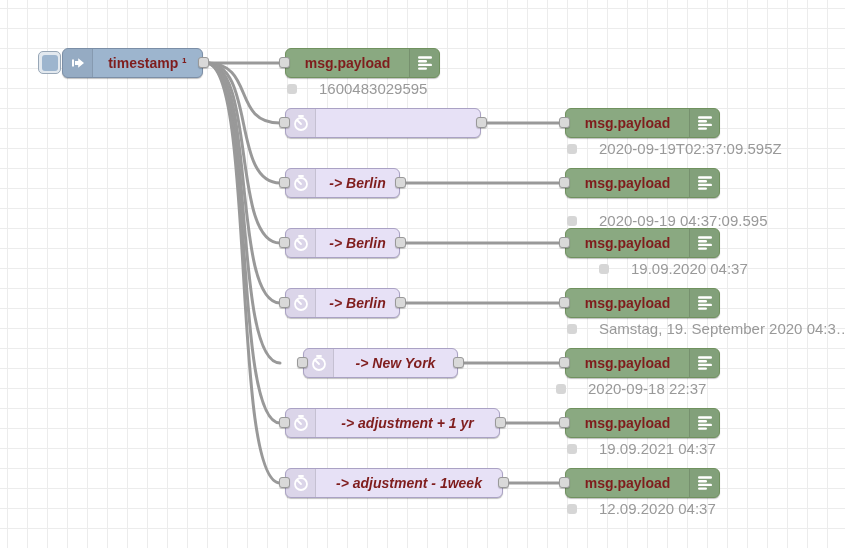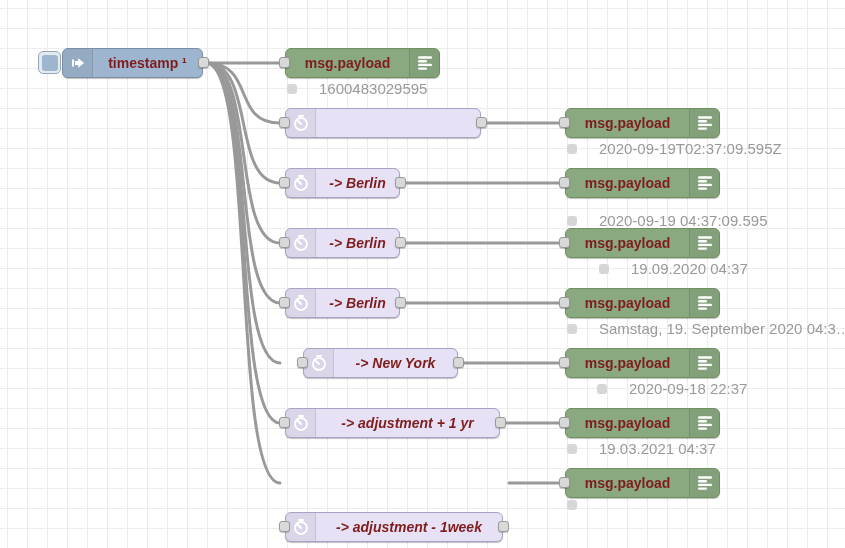--- a/index.html
+++ b/index.html
@@ -263,21 +263,21 @@
     <div class="label">msg.payload</div>
     <div class="icon-box right">
       <svg width="18" height="16" viewBox="0 0 18 16">
         <rect x="2" y="1.3" width="14" height="2.4" rx="1.2" fill="#ffffff"></rect>
         <rect x="2" y="5" width="9" height="2.4" rx="1.2" fill="#ffffff"></rect>
         <rect x="2" y="8.7" width="14" height="2.4" rx="1.2" fill="#ffffff"></rect>
         <rect x="2" y="12.4" width="9" height="2.4" rx="1.2" fill="#ffffff"></rect>
       </svg>
     </div>
   </div>
-  <div class="status" style="left:597px; top:380px;align-items:center;">
+  <div class="status" style="left:556px; top:380px;align-items:center;">
     <span class="dot"></span>
     <span>2020-09-18 22:37</span>
   </div>
 
   <div class="node moment" style="left:285px; top:408px; width:215px;text-align:center;">
     <div class="port in"></div>
     <div class="icon-box left">
       <svg width="18" height="18" viewBox="0 0 18 18">
         <circle cx="9" cy="10" r="6" fill="none" stroke="#ffffff" stroke-width="1.8"></circle>
         <line x1="9" y1="10" x2="5.5" y2="6.5" stroke="#ffffff" stroke-width="1.8" stroke-linecap="round"></line>
@@ -295,24 +295,24 @@
       <svg width="18" height="16" viewBox="0 0 18 16">
         <rect x="2" y="1.3" width="14" height="2.4" rx="1.2" fill="#ffffff"></rect>
         <rect x="2" y="5" width="9" height="2.4" rx="1.2" fill="#ffffff"></rect>
         <rect x="2" y="8.7" width="14" height="2.4" rx="1.2" fill="#ffffff"></rect>
         <rect x="2" y="12.4" width="9" height="2.4" rx="1.2" fill="#ffffff"></rect>
       </svg>
     </div>
   </div>
   <div class="status" style="left:567px; top:440px;">
     <span class="dot"></span>
-    <span>19.03.2021 04:37</span>
-  </div>
-
-  <div class="node moment" style="left:285px; top:468px; width:218px;margin-top:44px;">
+    <span>19.09.2021 04:37</span>
+  </div>
+
+  <div class="node moment" style="left:285px; top:468px; width:218px;">
     <div class="port in"></div>
     <div class="icon-box left">
       <svg width="18" height="18" viewBox="0 0 18 18">
         <circle cx="9" cy="10" r="6" fill="none" stroke="#ffffff" stroke-width="1.8"></circle>
         <line x1="9" y1="10" x2="5.5" y2="6.5" stroke="#ffffff" stroke-width="1.8" stroke-linecap="round"></line>
         <line x1="7" y1="2" x2="11" y2="2" stroke="#ffffff" stroke-width="1.8" stroke-linecap="round"></line>
       </svg>
     </div>
     <div class="label italic">-&gt; adjustment - 1week</div>
     <div class="port out"></div>
@@ -325,15 +325,16 @@
       <svg width="18" height="16" viewBox="0 0 18 16">
         <rect x="2" y="1.3" width="14" height="2.4" rx="1.2" fill="#ffffff"></rect>
         <rect x="2" y="5" width="9" height="2.4" rx="1.2" fill="#ffffff"></rect>
         <rect x="2" y="8.7" width="14" height="2.4" rx="1.2" fill="#ffffff"></rect>
         <rect x="2" y="12.4" width="9" height="2.4" rx="1.2" fill="#ffffff"></rect>
       </svg>
     </div>
   </div>
   <div class="status" style="left:567px; top:500px;">
     <span class="dot"></span>
+    <span>12.09.2020 04:37</span>
   </div>
 
 </div>
 
 </body></html>

